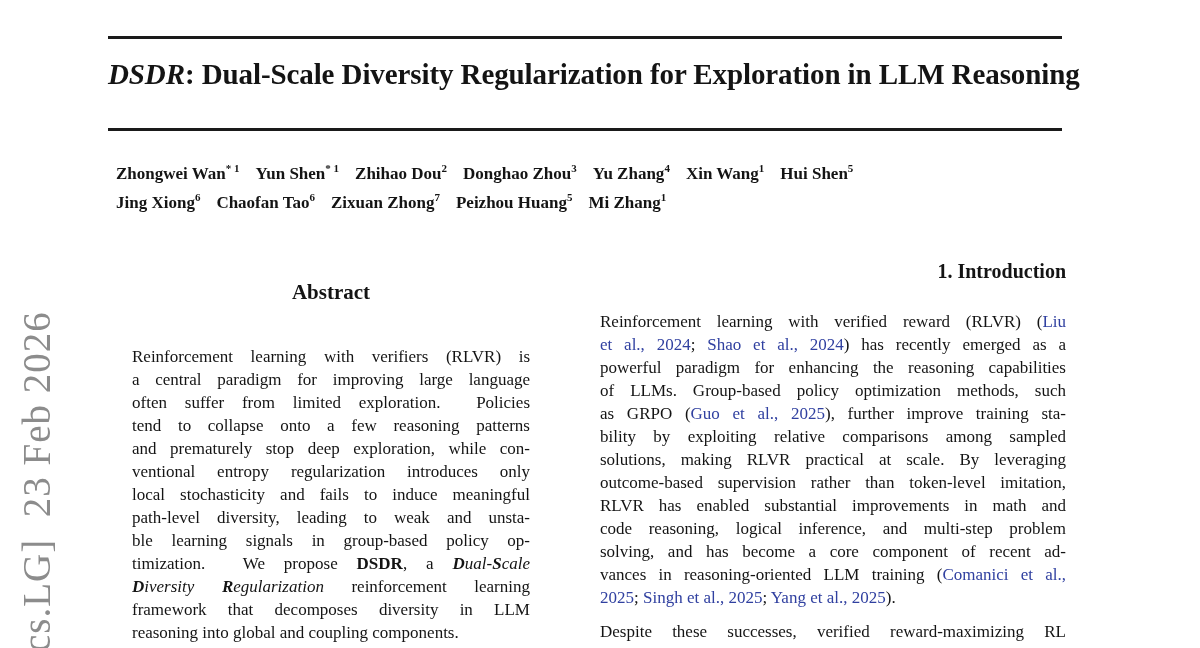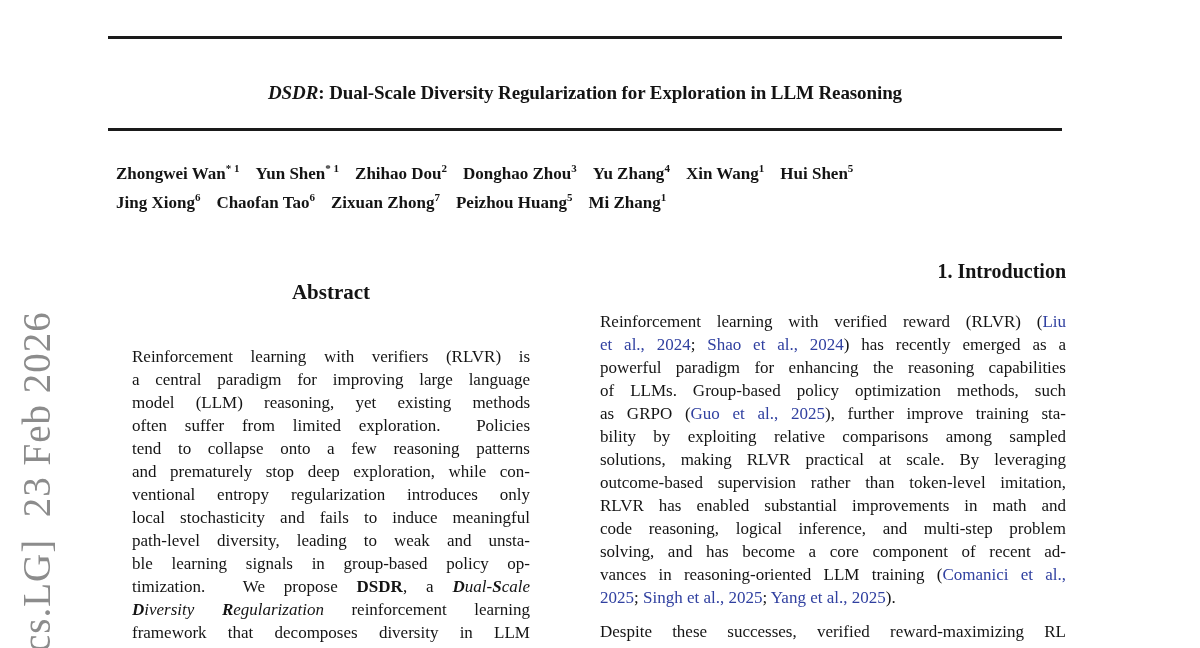--- a/index.html
+++ b/index.html
@@ -4,22 +4,22 @@
 <style>
   html,body{margin:0;padding:0;background:#ffffff;}
   .page{
     position:relative;width:1200px;height:648px;background:#ffffff;overflow:hidden;
     font-family:"Liberation Serif",serif;color:var(--text,#141414);
   }
   .rule{position:absolute;left:108px;width:954px;height:2.5px;background:#1a1a1a;}
   .rule-top{top:36px;}
   .rule-bottom{top:128px;}
   .title{
-    position:absolute;left:108px;top:82px;width:954px;margin:0;text-align:center;
-    font-size:19px;font-weight:bold;white-space:nowrap;letter-spacing:-0.1px;
+    position:absolute;left:108px;top:58px;width:954px;margin:0;text-align:center;
+    font-size:29px;font-weight:bold;white-space:nowrap;letter-spacing:-0.1px;
   }
   .title .pfx{font-style:italic;}
   .authors{
     position:absolute;left:108px;top:164px;width:954px;text-align:left;
     font-weight:bold;font-size:17px;
   }
   .author-line{white-space:nowrap;margin-bottom:9px;}
   .author{margin:0 8px;}
   sup{font-size:11px;line-height:0;}
   .col{position:absolute;top:258px;overflow:hidden;}
@@ -58,21 +58,20 @@
   <div class="authors">
     <div class="author-line"><span class="author"><span>Zhongwei Wan</span><sup>* 1</sup></span><span class="author"><span>Yun Shen</span><sup>* 1</sup></span><span class="author"><span>Zhihao Dou</span><sup>2</sup></span><span class="author"><span>Donghao Zhou</span><sup>3</sup></span><span class="author"><span>Yu Zhang</span><sup>4</sup></span><span class="author"><span>Xin Wang</span><sup>1</sup></span><span class="author"><span>Hui Shen</span><sup>5</sup></span></div>
     <div class="author-line"><span class="author"><span>Jing Xiong</span><sup>6</sup></span><span class="author"><span>Chaofan Tao</span><sup>6</sup></span><span class="author"><span>Zixuan Zhong</span><sup>7</sup></span><span class="author"><span>Peizhou Huang</span><sup>5</sup></span><span class="author"><span>Mi Zhang</span><sup>1</sup></span></div>
   </div>
 
   <div class="col col-left">
     <h2 class="abstract-heading">Abstract</h2>
     <div class="para">
         <div class="line">Reinforcement learning with verifiers (RLVR) is</div>
         <div class="line">a central paradigm for improving large language</div>
-        <div class="line">model (LLM) reasoning, yet existing methods</div>
         <div class="line">often suffer from limited exploration.  Policies</div>
         <div class="line">tend to collapse onto a few reasoning patterns</div>
         <div class="line">and prematurely stop deep exploration, while con-</div>
         <div class="line">ventional entropy regularization introduces only</div>
         <div class="line">local stochasticity and fails to induce meaningful</div>
         <div class="line">path-level diversity, leading to weak and unsta-</div>
         <div class="line">ble learning signals in group-based policy op-</div>
         <div class="line">timization.  We propose <span class="bd">DSDR</span>, a <span class="bdit">D</span><span class="it">ual-</span><span class="bdit">S</span><span class="it">cale</span></div>
         <div class="line"><span class="bdit">D</span><span class="it">iversity</span> <span class="bdit">R</span><span class="it">egularization</span> reinforcement learning</div>
         <div class="line">framework that decomposes diversity in LLM</div>

